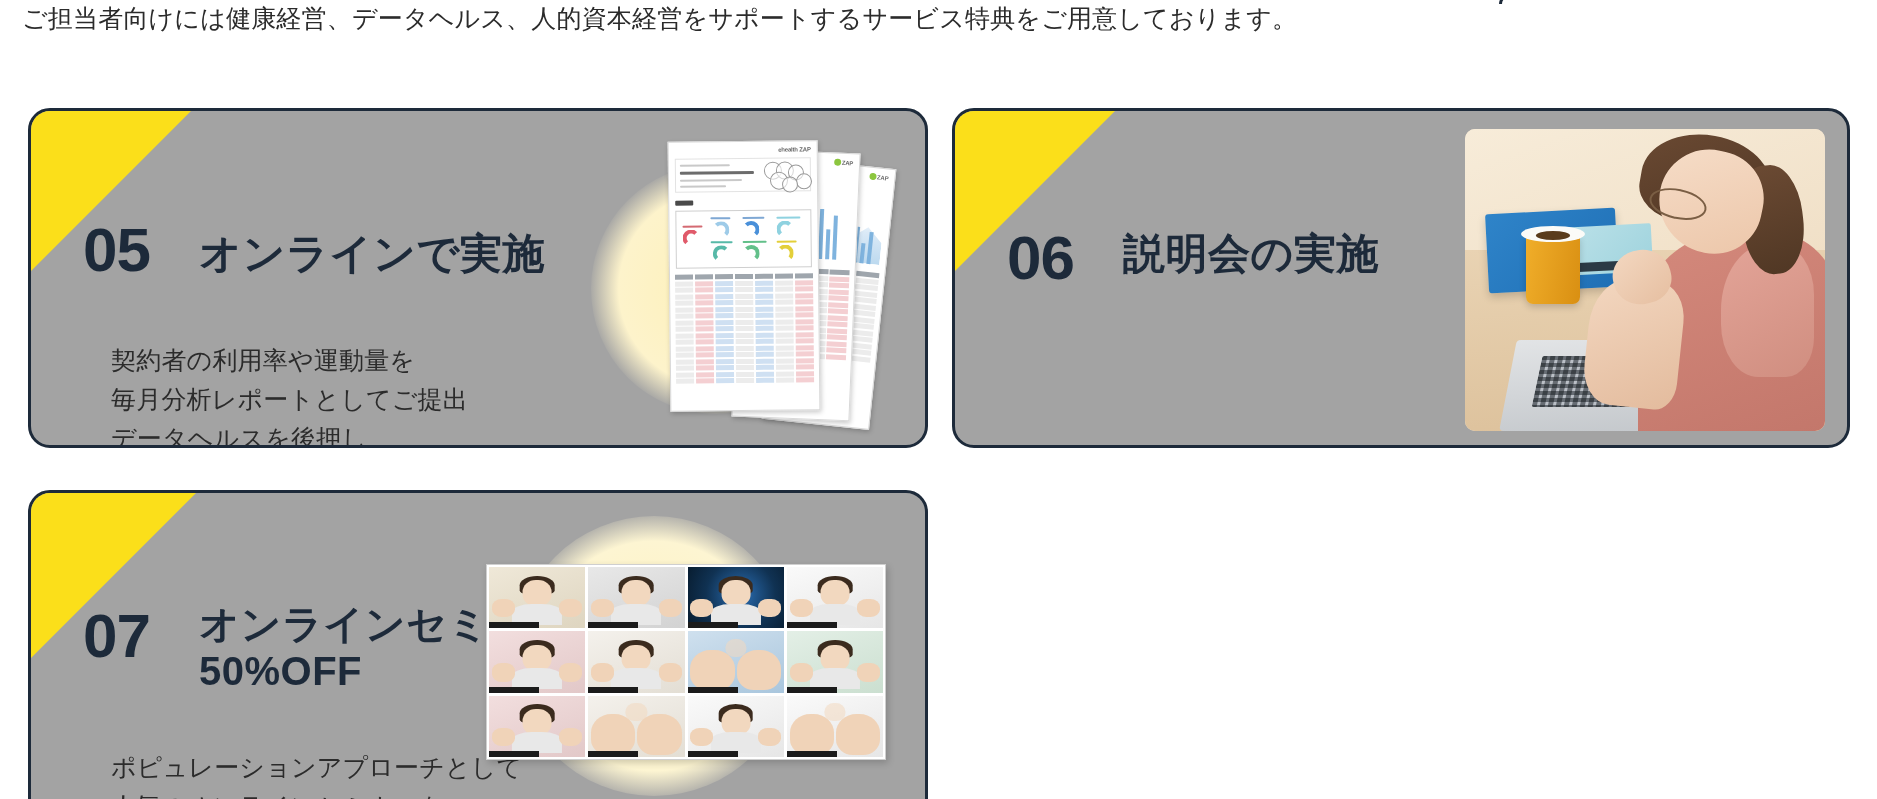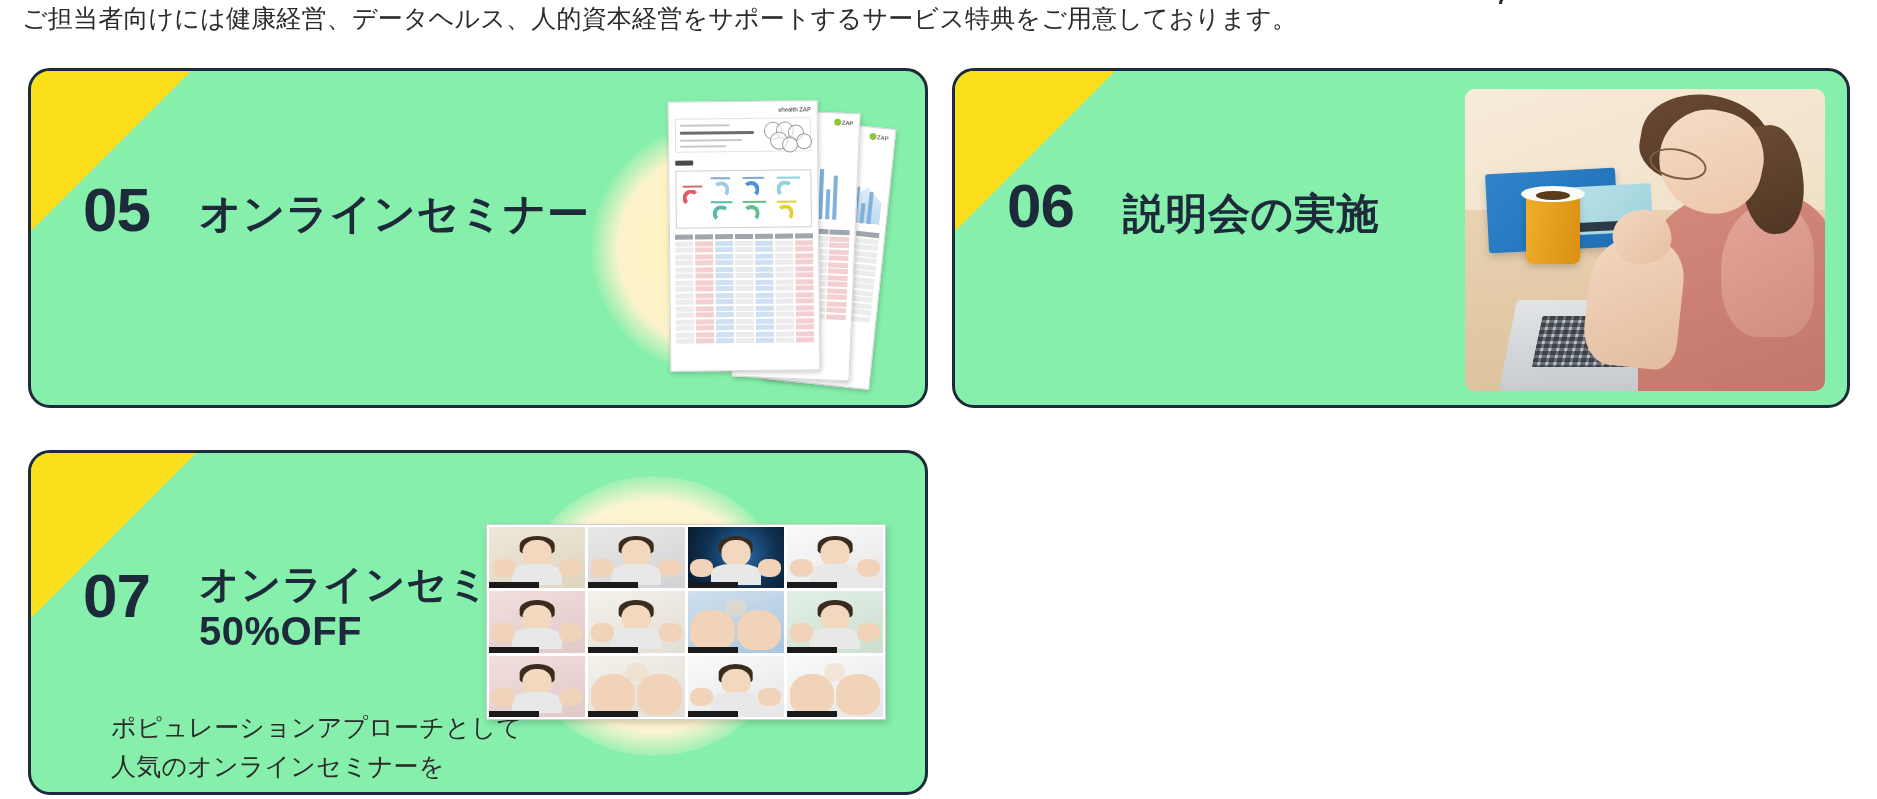--- a/index.html
+++ b/index.html
@@ -48,24 +48,25 @@
     right: 0px;
     top: -6px;
     width: 60px;
     height: 10px;
     border-top: 3px solid #1d2a3a;
   }
 
   
   .card {
     position: absolute;
-    background: #86efac;
+    background: #a3a3a3;
     border: 3px solid #1d2a3a;
     border-radius: 22px;
     overflow: hidden;
+    margin-top: 40px;
   }
 
   
   .corner-wedge {
     position: absolute;
     left: 0;
     top: 0;
     width: 0;
     height: 0;
     border-top: 160px solid #fbdf1a;
@@ -113,21 +114,21 @@
 
   
   #card-05 { left: 28px;  top: 68px;  width: 900px; height: 340px; }
   #card-06 { left: 952px; top: 68px;  width: 898px; height: 340px; }
   #card-07 { left: 28px;  top: 450px; width: 900px; height: 345px; }
 
   #card-05 .num   { left: 52px;  top: 108px; }
   #card-05 .title { left: 168px; top: 118px; }
   #card-05 .body-text { left: 80px; top: 230px; }
 
-  #card-06 .num   { left: 52px;  top: 104px; }
+  #card-06 .num   { left: 52px;  top: 116px; }
   #card-06 .title { left: 168px; top: 118px; }
   #card-06 .body-text { left: 80px; top: 210px; }
 
   #card-07 .num   { left: 52px;  top: 112px; }
   #card-07 .title { left: 168px; top: 108px; font-size: 40px; }
   #card-07 .body-text { left: 80px; top: 255px; }
 
   
   .report-art {
     position: absolute;
@@ -429,21 +430,24 @@
   <div class="top-right-frag"></div>
   <div class="top-right-frag2"></div>
 
   <div class="intro-line">ご担当者向けには健康経営、データヘルス、人的資本経営をサポートするサービス特典をご用意しております。</div>
 
   <div class="card card-05" id="card-05">
     <div class="corner-wedge"></div>
     <div class="card-inner">
 
       <div class="num">05</div>
-      <div class="title">オンラインセミナー</div>
+      <div class="title">オンラインで実施</div>
+      <div class="body-text">契約者の利用率や運動量を
+毎月分析レポートとしてご提出
+データヘルスを後押し</div>
 
       <div class="report-art">
         <div class="report-glow"></div>
 
         <div class="page-doc doc-c">
           <div class="doc-logo"><span class="dot"></span>ZAP</div>
           <div class="hline" style="left:6px;top:24px;width:58px;"></div>
           <div class="hline" style="left:6px;top:30px;width:44px;"></div>
           <div class="areachart" style="left:8px;top:44px;width:92px;height:52px;"></div>
           <div class="barchart" style="left:8px;top:40px;width:92px;height:56px;">

